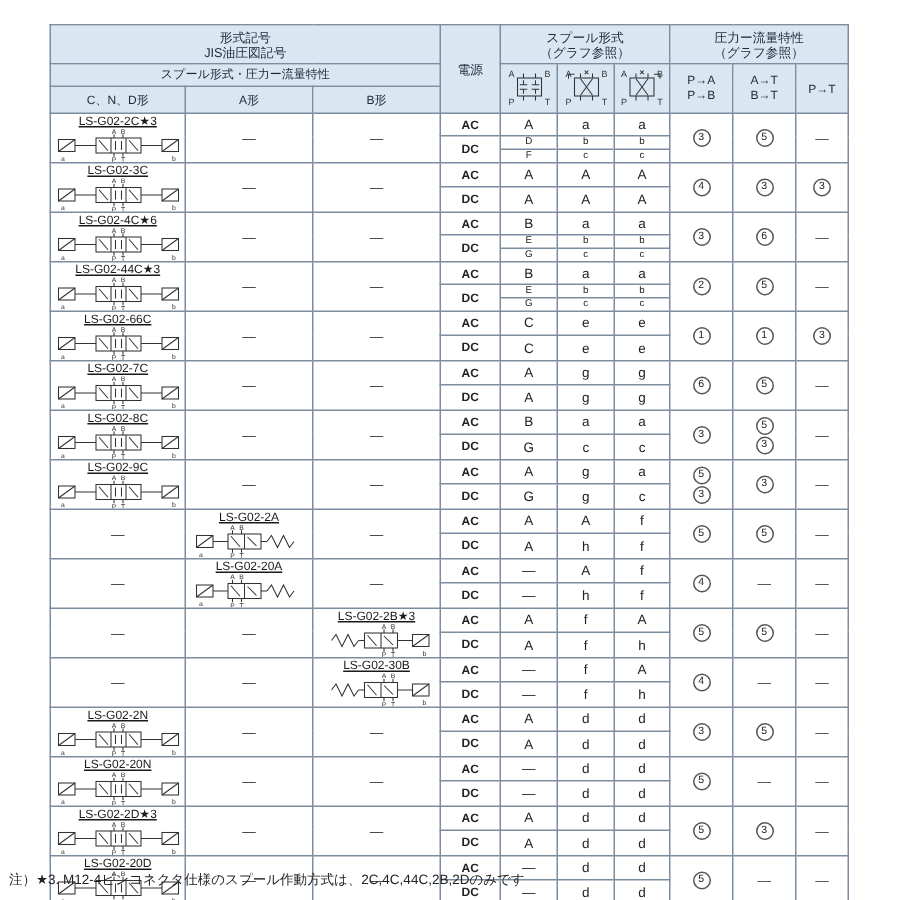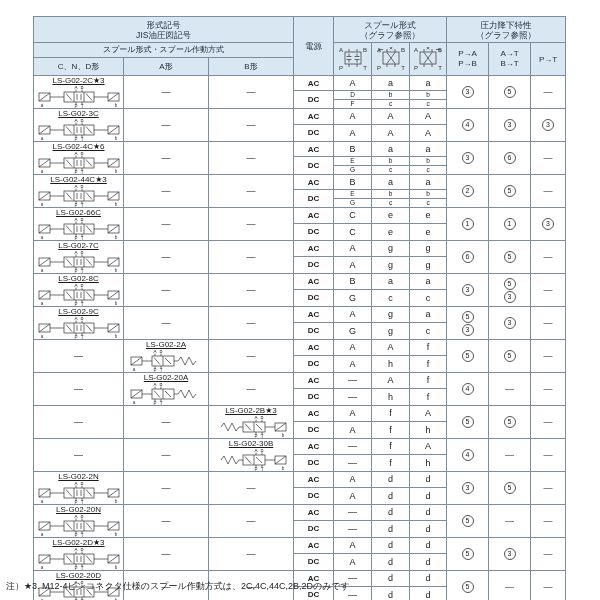--- a/index.html
+++ b/index.html
@@ -74,26 +74,26 @@
         <th colspan="3" class="twolines">
           <div>形式記号</div>
           <div>JIS油圧図記号</div>
         </th>
         <th rowspan="3">電源</th>
         <th colspan="3" class="twolines">
           <div>スプール形式</div>
           <div>（グラフ参照）</div>
         </th>
         <th colspan="3" class="twolines">
-          <div>圧力降下特性</div>
+          <div>圧力ー流量特性</div>
           <div>（グラフ参照）</div>
         </th>
       </tr>
       <tr class="h2">
-        <th colspan="3">スプール形式・スプール作動方式</th>
+        <th colspan="3">スプール形式・圧力ー流量特性</th>
         <th rowspan="2" class="hsym"><svg width="36" height="30" viewBox="0 0 36 30">
     <g stroke="#333" stroke-width="0.7" fill="none">
     <rect x="10" y="9" width="16" height="12"></rect>
     <line x1="14" y1="6" x2="14" y2="9"></line>
                 <line x1="22" y1="6" x2="22" y2="9"></line>
     <line x1="14" y1="21" x2="14" y2="24"></line>
                 <line x1="22" y1="21" x2="22" y2="24"></line>
                 <line x1="14" y1="10.5" x2="14" y2="13.5"></line>
                 <line x1="11.5" y1="13.5" x2="16.5" y2="13.5"></line>
            <line x1="22" y1="10.5" x2="22" y2="13.5"></line>

